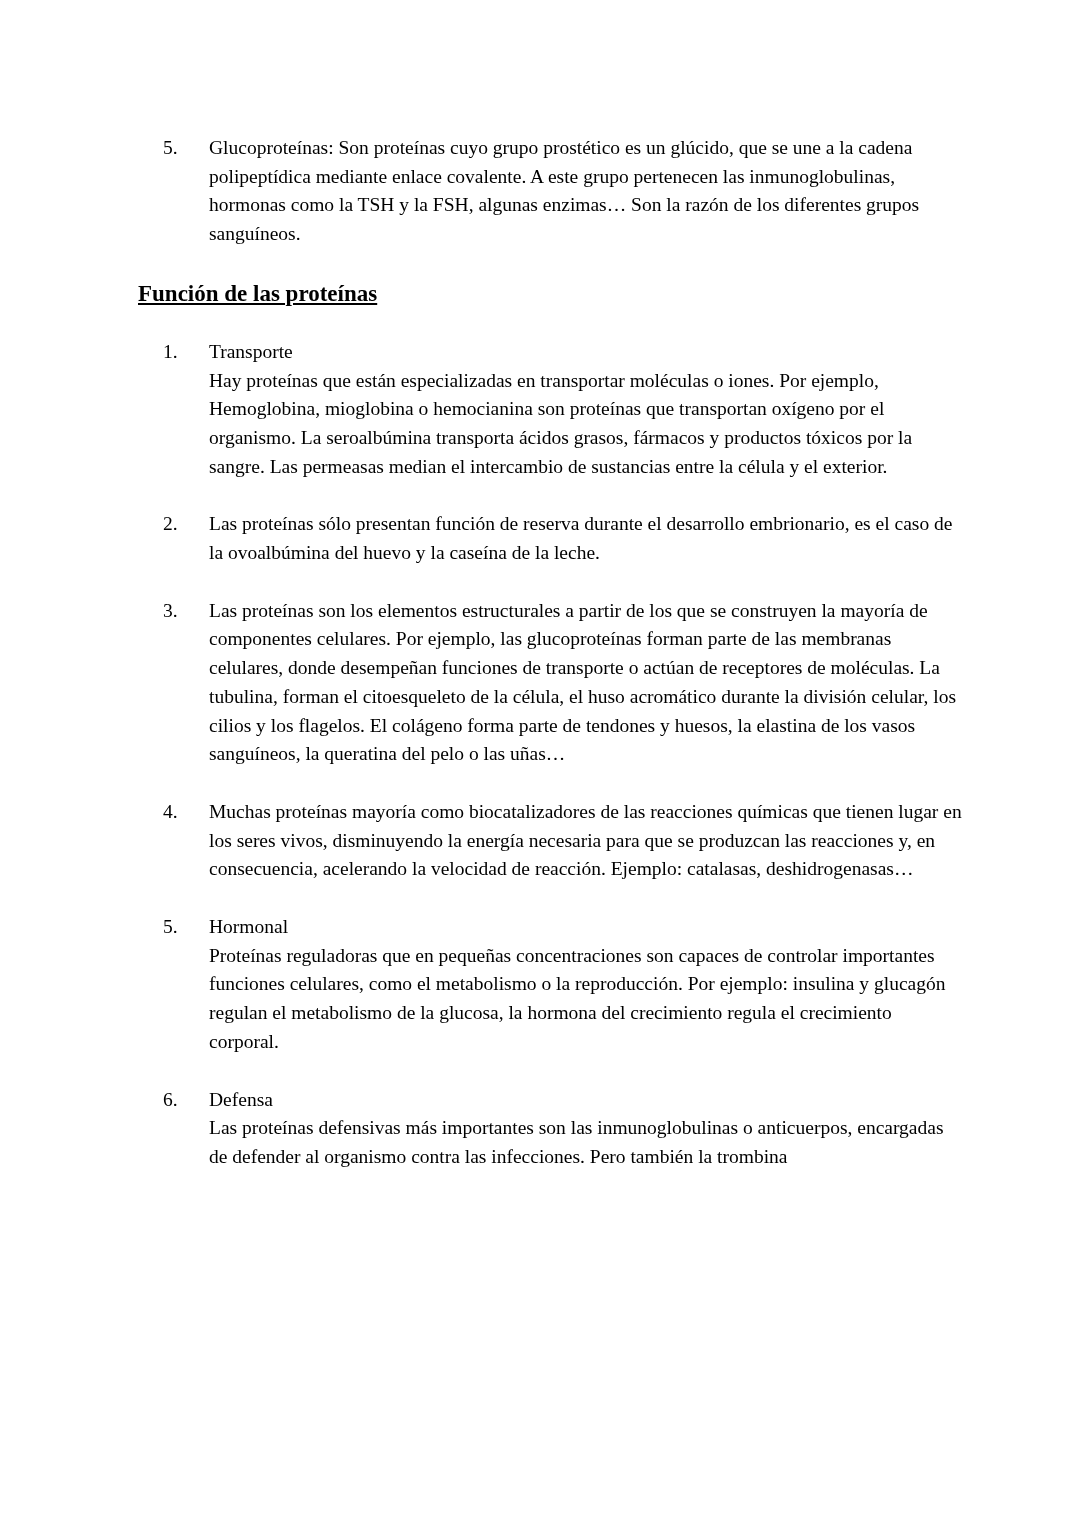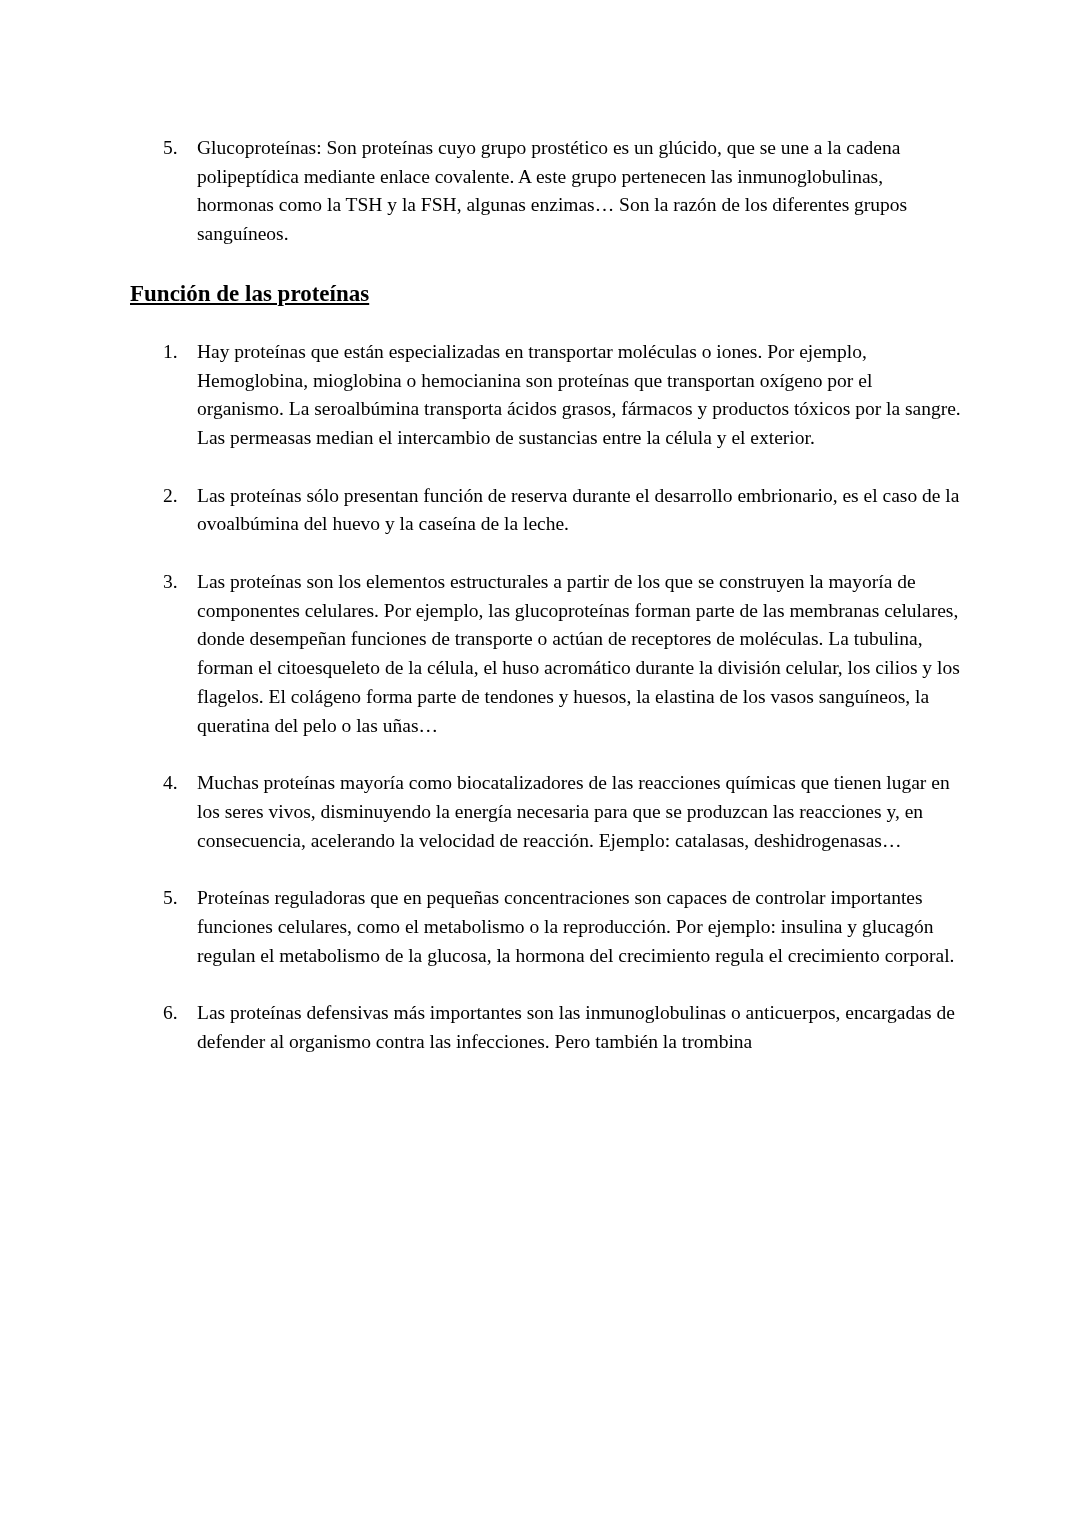--- a/index.html
+++ b/index.html
@@ -29,52 +29,54 @@
   }
   .item-marker {
     box-sizing: border-box;
     flex: none;
     width: 67px;
     padding-left: 33px;
   }
   .item-content {
     flex: 1;
     min-width: 0;
+    margin-left: 12px;
   }
   .item-title {
     white-space: pre-wrap;
   }
   .item-body {
     white-space: normal;
   }
   .section-heading {
     font-size: 23px;
     line-height: 32px;
     font-weight: bold;
     text-decoration: underline;
-    margin: 6px 0 28px 0;
+    margin: 6px 0 28px 8px;
   }
 </style>
 </head>
 <body>
 
 <div class="page">
 
   <div class="list-item">
     <div class="item-marker">5.</div>
     <div class="item-content">
       <div class="item-body">Glucoproteínas: Son proteínas cuyo grupo prostético es un glúcido, que se une a la cadena polipeptídica mediante enlace covalente. A este grupo pertenecen las inmunoglobulinas, hormonas como la TSH y la FSH, algunas enzimas… Son la razón de los diferentes grupos sanguíneos.</div>
     </div>
   </div>
 
   <div class="section-heading">Función de las proteínas</div>
 
   <div class="list-item">
     <div class="item-marker">1.</div>
     <div class="item-content">
+      <div class="item-title">Transporte</div>
       <div class="item-body">Hay proteínas que están especializadas en transportar moléculas o iones. Por ejemplo, Hemoglobina, mioglobina o hemocianina son proteínas que transportan oxígeno por el organismo. La seroalbúmina transporta ácidos grasos, fármacos y productos tóxicos por la sangre. Las permeasas median el intercambio de sustancias entre la célula y el exterior.</div>
     </div>
   </div>
 
   <div class="list-item">
     <div class="item-marker">2.</div>
     <div class="item-content">
       <div class="item-body">Las proteínas sólo presentan función de reserva durante el desarrollo embrionario, es el caso de la ovoalbúmina del huevo y la caseína de la leche.</div>
     </div>
   </div>
@@ -89,24 +91,26 @@
   <div class="list-item">
     <div class="item-marker">4.</div>
     <div class="item-content">
       <div class="item-body">Muchas proteínas mayoría como biocatalizadores de las reacciones químicas que tienen lugar en los seres vivos, disminuyendo la energía necesaria para que se produzcan las reacciones y, en consecuencia, acelerando la velocidad de reacción. Ejemplo: catalasas, deshidrogenasas…</div>
     </div>
   </div>
 
   <div class="list-item">
     <div class="item-marker">5.</div>
     <div class="item-content">
+      <div class="item-title">Hormonal</div>
       <div class="item-body">Proteínas reguladoras que en pequeñas concentraciones son capaces de controlar importantes funciones celulares, como el metabolismo o la reproducción. Por ejemplo: insulina y glucagón regulan el metabolismo de la glucosa, la hormona del crecimiento regula el crecimiento corporal.</div>
     </div>
   </div>
 
   <div class="list-item">
     <div class="item-marker">6.</div>
     <div class="item-content">
+      <div class="item-title">Defensa</div>
       <div class="item-body">Las proteínas defensivas más importantes son las inmunoglobulinas o anticuerpos, encargadas de defender al organismo contra las infecciones. Pero también la trombina</div>
     </div>
   </div>
 
 </div>
 
 </body></html>

